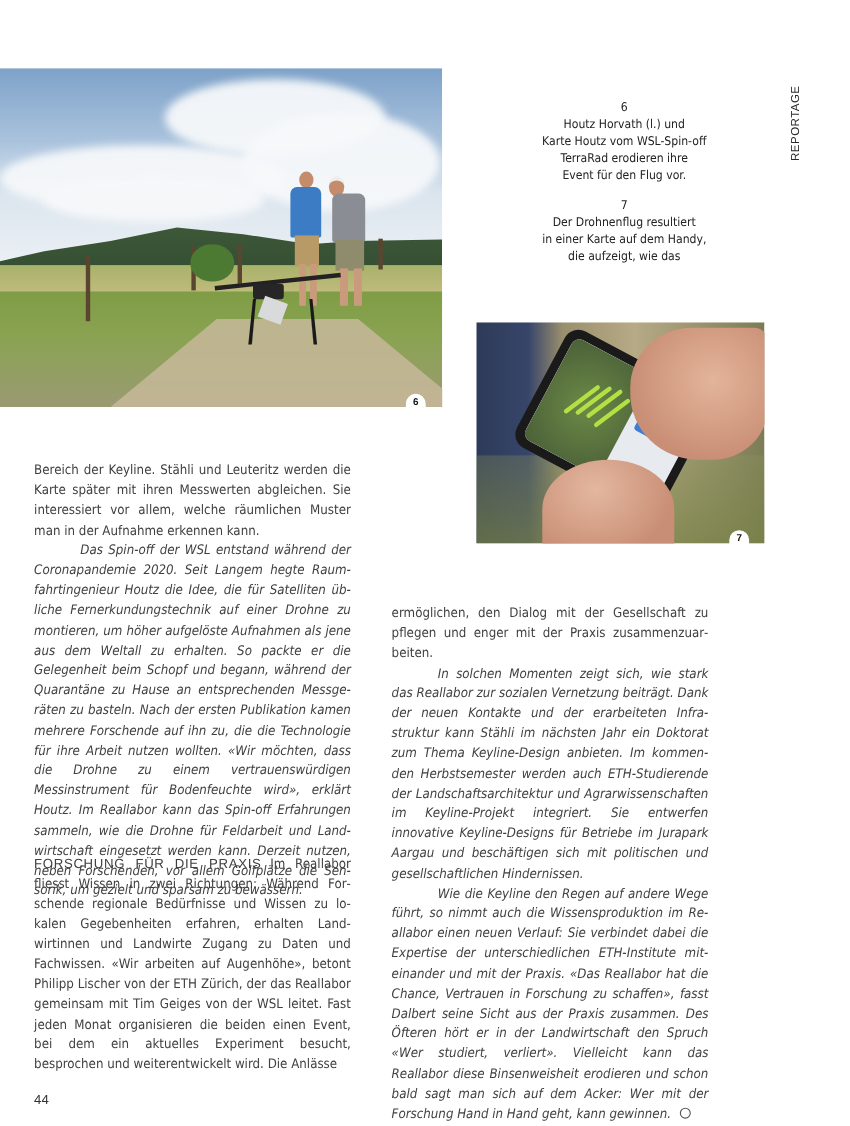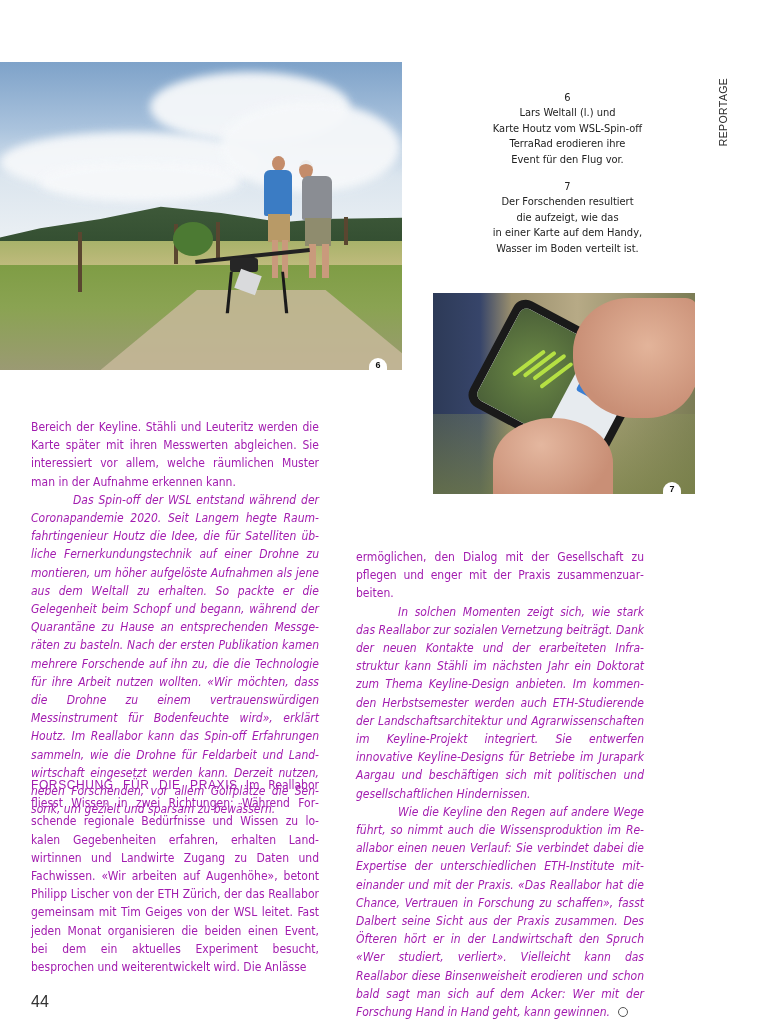--- a/index.html
+++ b/index.html
@@ -48,30 +48,30 @@
   #photo7 .ui-blue { position: absolute; right: 8px; top: 30%; width: 30%; height: 18%; background: #3a7fd4; border-radius: 3px; }
   #photo7 .gauge { position: absolute; left: 5%; top: 4%; width: 90%; height: 8%; background: linear-gradient(90deg,#e0d28a,#9fcf5d,#3b6fc7); }
   #photo7 .hand-bottom { position: absolute; left: 60px; top: 125px; width: 120px; height: 90px; background: radial-gradient(ellipse at 40% 30%,#e4b79f,#c98f76 70%); border-radius: 50% 50% 10% 10%; }
 
   
   .captions { position: absolute; left: 455px; top: 90px; width: 225px; text-align: center; font-family: "DejaVu Sans Condensed", "Liberation Sans Narrow", "Liberation Sans", sans-serif; font-size: 11px; line-height: 15.4px; color: #222; }
   .caption { margin: 0 0 12px 0; }
   .caption .num { display: block; }
 
   
-  .col { position: absolute; width: 288px; font-size: 12px; line-height: 18.2px; text-align: justify; hyphens: manual; color: #a21caf; font-family: "DejaVu Sans Condensed", "Liberation Sans Narrow", "Liberation Sans", sans-serif; }
+  .col { position: absolute; width: 288px; font-size: 12px; line-height: 18.2px; text-align: justify; hyphens: manual; color: #404040; font-family: "DejaVu Sans Condensed", "Liberation Sans Narrow", "Liberation Sans", sans-serif; }
   .col p { margin: 0; }
   .col p.indent { text-indent: 42px; font-style: italic; }
   .col-left-a { left: 31px; top: 418px; }
   .col-left-b { left: 31px; top: 776px; }
   .col-right { left: 356px; top: 548px; }
   .subhead { font-family: "Liberation Sans", sans-serif; font-weight: normal; letter-spacing: 0.6px; margin-right: 8px; }
   .end-mark { display: inline-block; width: 8px; height: 8px; border: 1px solid #555; border-radius: 50%; margin-left: 8px; vertical-align: -1px; }
 
-  .page-number { position: absolute; left: 31px; top: 993px; font-family: "Liberation Sans", sans-serif; font-size: 16px; color: #333; }
+  .page-number { position: absolute; left: 31px; top: 993px; font-family: "Liberation Sans", sans-serif; font-size: 12px; color: #333; }
 </style>
 </head>
 <body>
 
 <div class="page">
 
   <div class="section-label">
     <span>REPORTAGE</span>
   </div>
 
@@ -125,31 +125,30 @@
       </div>
       <div class="hand-top"></div>
       <div class="hand-bottom"></div>
     </div>
     <div class="photo-tab" style="left:230px;top:189px;">7</div>
   </div>
 
   <div class="captions">
     <p class="caption">
       <span class="num">6</span>
-      <span class="num">Lars Weltall (l.) und</span>
+      <span class="num">Houtz Horvath (l.) und</span>
       <span class="num">Karte Houtz vom WSL-Spin-off</span>
       <span class="num">TerraRad erodieren ihre</span>
       <span class="num">Event für den Flug vor.</span>
     </p>
     <p class="caption">
       <span class="num">7</span>
-      <span class="num">Der Forschenden resultiert</span>
+      <span class="num">Der Drohnenflug resultiert</span>
+      <span class="num">in einer Karte auf dem Handy,</span>
       <span class="num">die aufzeigt, wie das</span>
-      <span class="num">in einer Karte auf dem Handy,</span>
-      <span class="num">Wasser im Boden verteilt ist.</span>
     </p>
   </div>
 
   <div class="col col-left-a">
     <p>Bereich der Keyline. Stähli und Leuteritz werden die Karte später mit ihren Messwerten abgleichen. Sie interessiert vor allem, welche räumlichen Muster man in der Aufnahme erkennen kann.</p>
     <p class="indent">Das Spin-off der WSL entstand während der Coronapandemie 2020. Seit Langem hegte Raum­fahrtingenieur Houtz die Idee, die für Satelliten üb­liche Fernerkundungstechnik auf einer Drohne zu montieren, um höher aufgelöste Aufnahmen als jene aus dem Weltall zu erhalten. So packte er die Gelegenheit beim Schopf und begann, während der Quarantäne zu Hause an entsprechenden Messge­räten zu basteln. Nach der ersten Publikation ka­men mehrere Forschende auf ihn zu, die die Tech­nologie für ihre Arbeit nutzen wollten. «Wir möchten, dass die Drohne zu einem vertrauenswürdigen Messinstrument für Bodenfeuchte wird», erklärt Houtz. Im Reallabor kann das Spin-off Erfahrungen sammeln, wie die Drohne für Feldarbeit und Land­wirtschaft eingesetzt werden kann. Derzeit nutzen, neben Forschenden, vor allem Golfplätze die Sen­sorik, um gezielt und sparsam zu bewässern.</p>
   </div>
 
   <div class="col col-left-b">
     <p><span class="subhead">FORSCHUNG FÜR DIE PRAXIS</span><span>Im Reallabor fliesst Wissen in zwei Richtungen: Während For­schende regionale Bedürfnisse und Wissen zu lo­kalen Gegebenheiten erfahren, erhalten Land­wirtinnen und Landwirte Zugang zu Daten und Fachwissen. «Wir arbeiten auf Augenhöhe», betont Philipp Lischer von der ETH Zürich, der das Real­labor gemeinsam mit Tim Geiges von der WSL leitet. Fast jeden Monat organisieren die beiden einen Event, bei dem ein aktuelles Experiment besucht, besprochen und weiterentwickelt wird. Die Anlässe</span></p>

